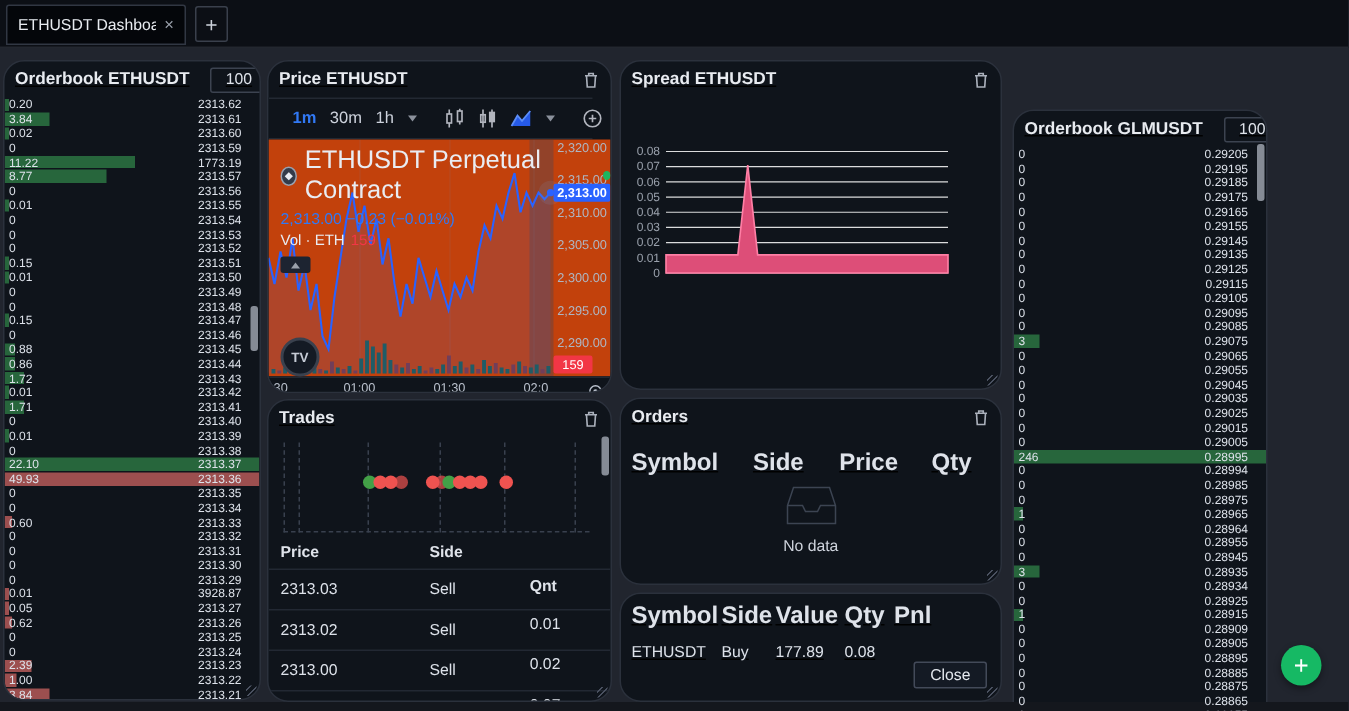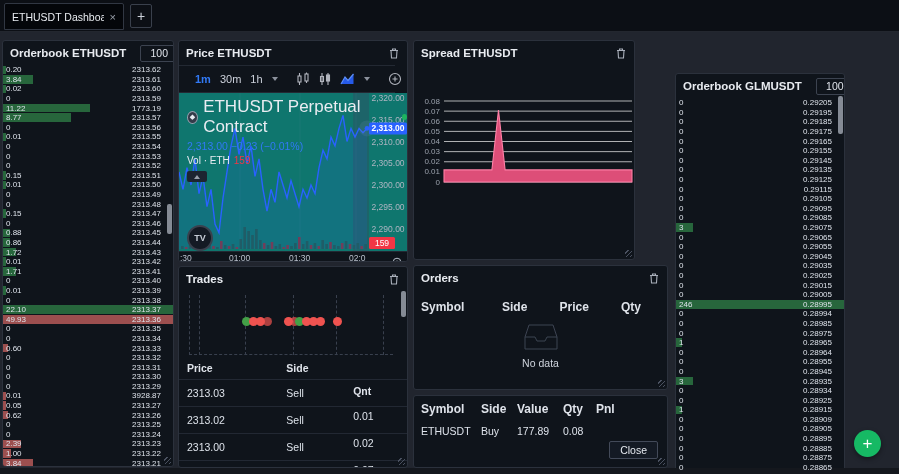--- a/index.html
+++ b/index.html
@@ -10,21 +10,21 @@
   
   .topbar { position:absolute; left:0; top:0; width:899px; height:32px; background:#0c0f15; border-bottom:1px solid #23272f; }
   .tab { position:absolute; left:4px; top:3px; width:120px; height:27px; background:#04060a; border:1px solid #313743; border-radius:2px 2px 0 0; display:flex; align-items:center; padding:0 7px; gap:6px; }
   .tab-title { font-size:10.5px; color:#e9ecf1; white-space:nowrap; overflow:hidden; }
   .tab-close { margin-left:auto; color:#9aa0ab; font-size:11px; cursor:pointer; }
   .newtab { position:absolute; left:130px; top:4px; width:22px; height:24px; border:1px solid #3a404c; border-radius:2px; color:#ccd1da; font-size:14px; display:flex; align-items:center; justify-content:center; }
 
   .bottom-strip { position:absolute; left:0; bottom:0; width:899px; height:6px; background:#14171d; }
 
   
-  .panel { position:absolute; background:#0f141b; border:1px solid #2b313c; border-radius:3px; overflow:hidden; }
+  .panel { position:absolute; background:#0f141b; border:1px solid #2b313c; border-radius:14px; overflow:hidden;text-decoration:underline; }
   .phead { height:24px; display:flex; align-items:center; padding:0 7px; gap:7px; }
   .ptitle { font-size:11.5px; font-weight:bold; color:#e8ebf0; white-space:nowrap; }
   .spacer { flex:1; }
   .num-input { width:38px; height:17px; background:transparent; border:1px solid #3c4350; border-radius:2px; color:#dfe3ea; font-size:10.5px; text-align:center; font-family:"Liberation Sans",sans-serif; }
   .hicon { width:13px; height:13px; display:flex; align-items:center; justify-content:center; }
   .hicon svg { stroke:#aab0bb; fill:none; stroke-width:1.1; }
 
   
   .ob-list { position:absolute; left:0; right:0; top:24px; bottom:0; overflow:hidden; }
   .ob-row { position:relative; height:9.6px; font-size:8px; color:#dde2ea; display:flex; align-items:center; }
@@ -34,21 +34,21 @@
   .sb-thumb { position:absolute; width:5px; right:1px; background:#858b95; border-radius:2px; z-index:2; }
   .rs-handle { position:absolute; right:2px; bottom:2px; width:7px; height:7px; background:repeating-linear-gradient(135deg, transparent 0 2px, #4a5160 2px 3px); }
 
   
   .tv-toolbar { position:absolute; left:0; right:12px; top:24px; height:28px; border-top:1px solid #232933; border-bottom:1px solid #232933; display:flex; align-items:center; padding:0 16px; gap:9px; background:#0f141b; }
   .itv { font-size:11px; color:#cdd2dc; cursor:pointer; }
   .itv.active { color:#3179f5; font-weight:bold; }
   .tb-divider { width:1px; height:16px; background:#2a3040; }
   .caret-down { width:0; height:0; border-left:3.5px solid transparent; border-right:3.5px solid transparent; border-top:4px solid #8b919c; }
   .tb-ic { display:flex; align-items:center; justify-content:center; }
-  .chart-wrap { position:absolute; left:0; top:52px; width:228px; height:158px; background:#0f766e; }
+  .chart-wrap { position:absolute; left:0; top:52px; width:228px; height:158px; background:#c2410c; }
   .legend { position:absolute; left:8px; top:56px; z-index:3; }
   .leg-row1 { display:flex; align-items:center; gap:5px; }
   .coin-ic { width:13px; height:13px; border-radius:50%; background:#333b49; border:1px solid #98a0af; color:#e8ecf2; font-size:7px; display:flex; align-items:center; justify-content:center; }
   .leg-sym { font-size:17px; color:#e9ecf2; }
   .mkt-dot { width:6px; height:6px; border-radius:50%; background:#1db45f; margin-left:6px; }
   .leg-price { font-size:10.5px; color:#3179f5; margin-top:3px; }
   .leg-vol { font-size:10px; color:#e9ecf2; margin-top:3px; }
   .leg-vol .red { color:#f23645; margin-left:4px; }
   .collapse-btn { width:20px; height:11px; background:#1d2431; border-radius:2px; margin-top:5px; display:flex; align-items:center; justify-content:center; }
   .tri-up { width:0; height:0; border-left:3px solid transparent; border-right:3px solid transparent; border-bottom:4px solid #9aa0ab; }
@@ -63,21 +63,21 @@
   .dash-h { position:absolute; left:10px; right:14px; bottom:0; height:0; border-top:1px dashed #39404e; }
   .trade-dot { position:absolute; width:9px; height:9px; border-radius:50%; top:26px; }
   .t-table { position:absolute; left:0; right:0; top:90px; }
   .t-hrow { display:flex; padding:0 8px; height:22px; align-items:center; }
   .t-hcell { font-size:10.5px; font-weight:bold; color:#dfe3ea; }
   .t-row { display:flex; padding:0 8px; height:27px; align-items:center; border-top:1px solid #222833; font-size:10.5px; color:#dde2ea; }
   .tc0 { width:104px; } .tc1 { width:70px; } .tc2 { width:48px;margin-top:45px; }
 
   
   .o-hrow { display:flex; padding:0 7px; margin-top:10px; }
-  .o-hcell { font-size:12px; font-weight:bold; color:#dfe3ea; }
+  .o-hcell { font-size:16px; font-weight:bold; color:#dfe3ea; }
   .oc0{width:83px}.oc1{width:59px}.oc2{width:63px}.oc3{width:40px}
   .pc0{width:60px}.pc1{width:36px}.pc2{width:46px}.pc3{width:33px}.pc4{width:40px}
   .empty-wrap { position:absolute; left:0; right:0; top:58px; text-align:center; }
   .empty-wrap svg { stroke:#3c4452; fill:none; stroke-width:1; }
   .no-data { font-size:10.5px; color:#cfd4dd; margin-top:3px; }
   .p-row { display:flex; padding:0 7px; margin-top:9px; align-items:center; font-size:10.5px; color:#dde2ea; }
   .close-btn { position:absolute; right:9px; top:45px; border:1px solid #434a59; background:#141a24; color:#e4e8ee; font-size:10.5px; padding:2px 10px; border-radius:2px; font-family:"Liberation Sans",sans-serif; }
 
   
   .fab { position:absolute; left:854px; top:430px; width:27px; height:27px; border-radius:50%; background:#16b964; color:#ffffff; font-size:17px; display:flex; align-items:center; justify-content:center; box-shadow:0 2px 5px rgba(0,0,0,0.4); }
@@ -504,21 +504,21 @@
           <span class="tc0">2313.00</span>
           <span class="tc1">Sell</span>
           <span class="tc2">0.07</span>
         </div>
         <div class="t-row"></div>
       </div>
     <div class="sb-thumb" style="top:24px; height:26px;"></div>
     <div class="rs-handle"></div>
   </div>
 
-  <div class="panel" style="left:413px; top:40px; width:222px; height:220px;">
+  <div class="panel" style="left:413px; top:40px; width:255px; height:220px;">
     <div class="phead">
       <span class="ptitle">Spread ETHUSDT</span>
       <span class="spacer"></span>
       <span class="hicon">
         <svg width="10" height="11" viewBox="0 0 10 11">
             <path d="M1 2.5 H9 M3.5 2.5 V1 H6.5 V2.5 M2 2.5 L2.5 10 H7.5 L8 2.5"></path>
           </svg>
       </span>
     </div>
     <svg id="spread-svg" width="253" height="190" style="position:absolute; left:0; top:24px;">

